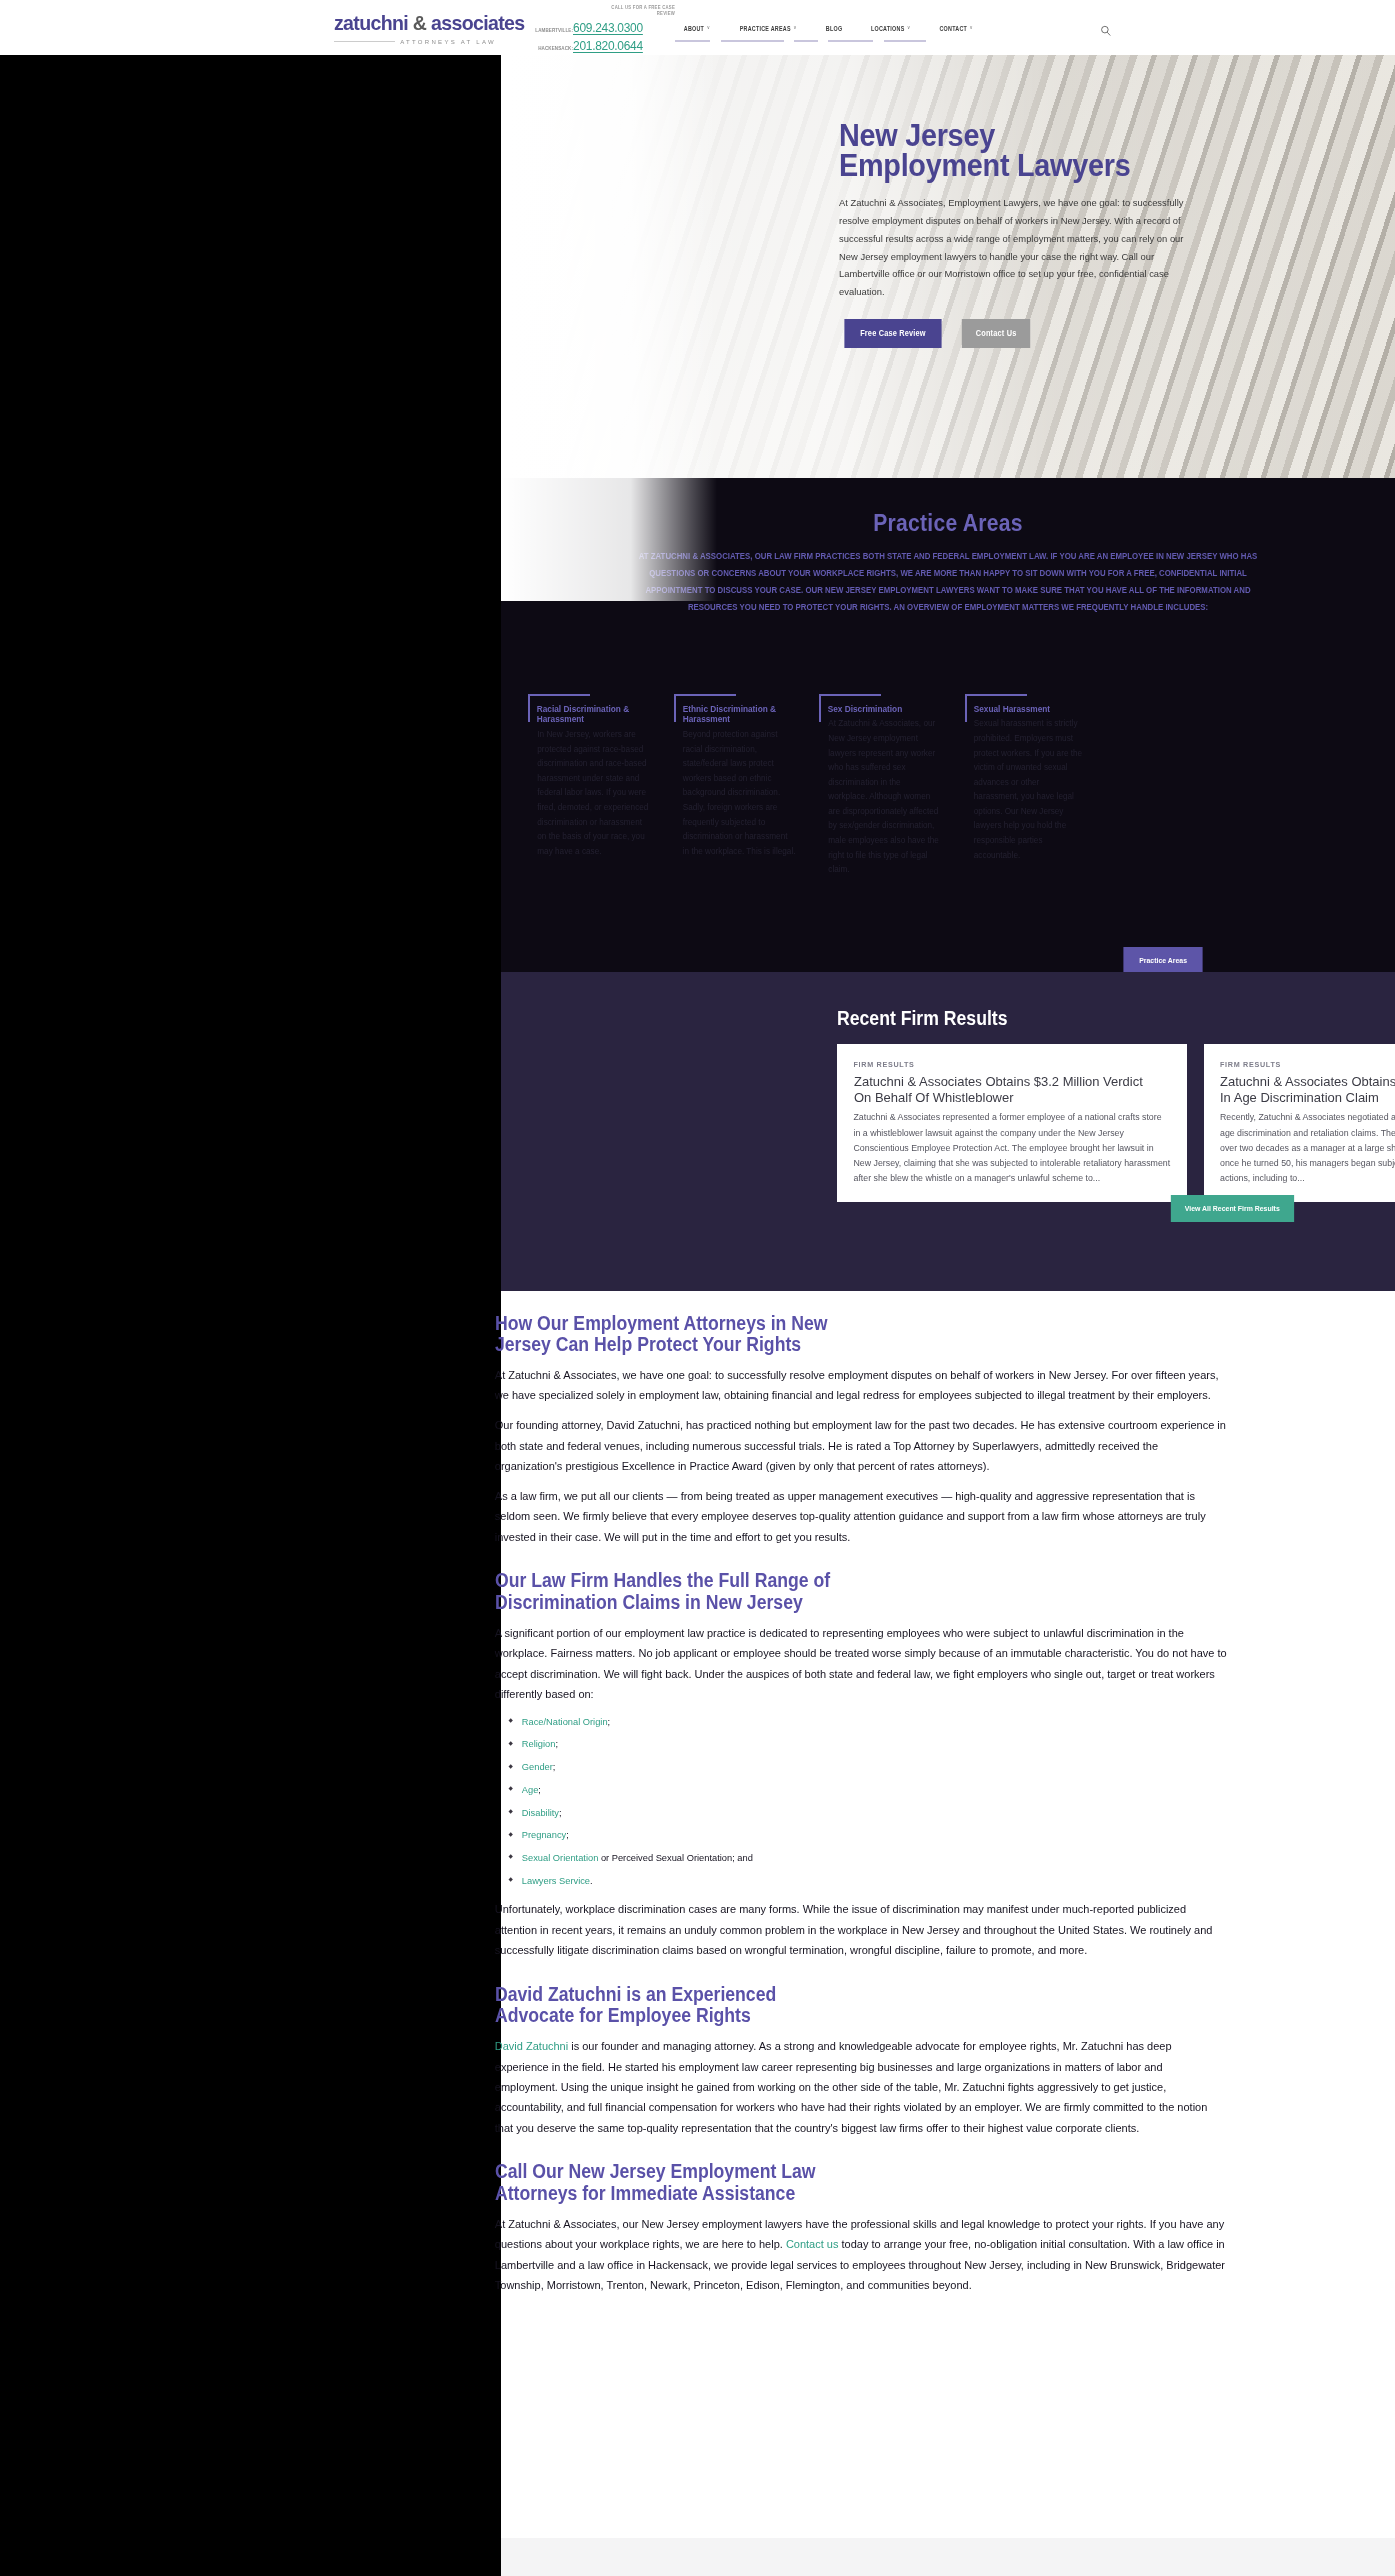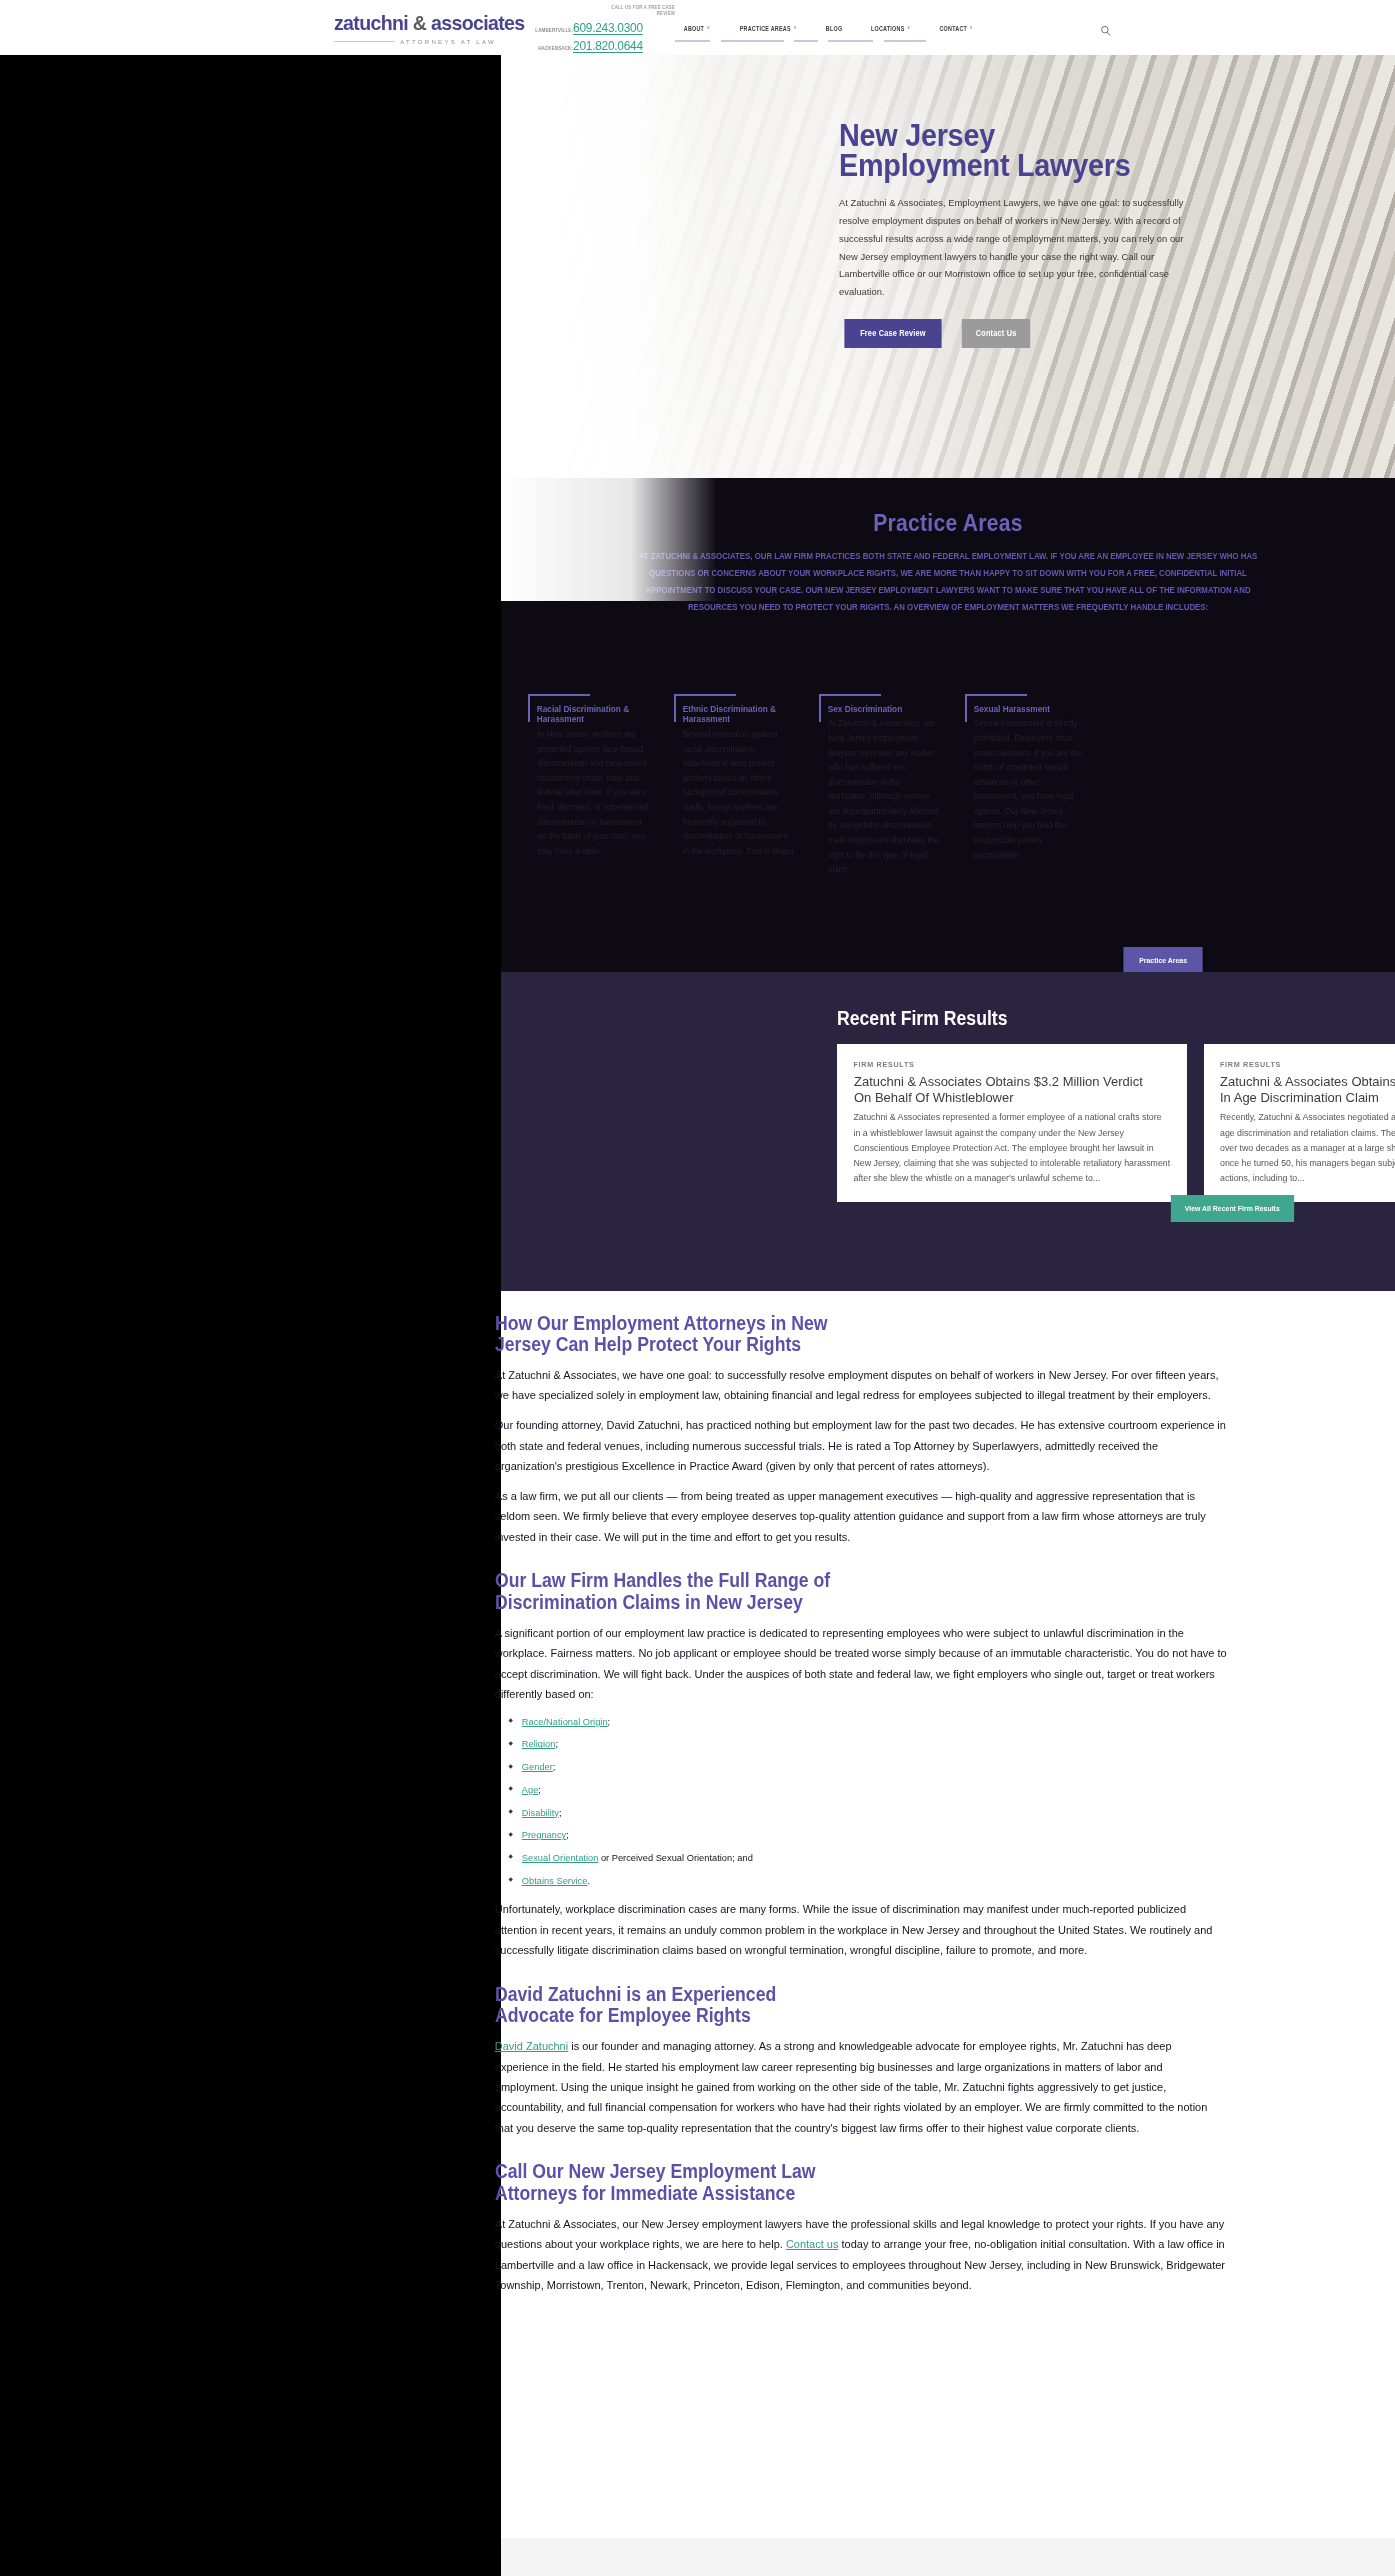--- a/index.html
+++ b/index.html
@@ -278,21 +278,21 @@
   }
   .art-ul { margin: 13.4px 0 0 27px; }
   .art-ul li {
     font-size: 9.3px; line-height: 1.0; color: #161320;
     margin-bottom: 13.4px; list-style: none; position: relative;
   }
   .art-ul li::before {
     content: "◆"; position: absolute; left: -13.4px; top: 0.5px;
     font-size: 5.7px; color: #3a3540;
   }
-  .lnk { color: #2f9e85; text-decoration: underline; cursor: pointer; }
+  .lnk { color: #2f9e85; cursor: pointer; }
 
   
   .recent {
     position: absolute; left: 501px; top: 2538px;
     width: 894px; height: 295px;
     background: #f4f4f5;
     overflow: hidden;
   }
 </style>
 </head>
@@ -437,21 +437,21 @@
       <div class="art-h2">Our Law Firm Handles the Full Range of Discrimination Claims in New Jersey</div>
       <div class="art-p">A significant portion of our employment law practice is dedicated to representing employees who were subject to unlawful discrimination in the workplace. Fairness matters. No job applicant or employee should be treated worse simply because of an immutable characteristic. You do not have to accept discrimination. We will fight back. Under the auspices of both state and federal law, we fight employers who single out, target or treat workers differently based on:</div>
       <ul class="art-ul">
         <li><span class="lnk">Race/National Origin</span><span>;</span></li>
         <li><span class="lnk">Religion</span><span>;</span></li>
         <li><span class="lnk">Gender</span><span>;</span></li>
         <li><span class="lnk">Age</span><span>;</span></li>
         <li><span class="lnk">Disability</span><span>;</span></li>
         <li><span class="lnk">Pregnancy</span><span>;</span></li>
         <li><span class="lnk">Sexual Orientation</span><span> or Perceived Sexual Orientation; and</span></li>
-        <li><span class="lnk">Obtains Service</span><span>.</span></li>
+        <li><span class="lnk">Lawyers Service</span><span>.</span></li>
       </ul>
       <div class="art-p">Unfortunately, workplace discrimination cases are many forms. While the issue of discrimination may manifest under much-reported publicized attention in recent years, it remains an unduly common problem in the workplace in New Jersey and throughout the United States. We routinely and successfully litigate discrimination claims based on wrongful termination, wrongful discipline, failure to promote, and more.</div>
 
       <div class="art-h2">David Zatuchni is an Experienced Advocate for Employee Rights</div>
       <div class="art-p"><span class="lnk">David Zatuchni</span><span> is our founder and managing attorney. As a strong and knowledgeable advocate for employee rights, Mr. Zatuchni has deep experience in the field. He started his employment law career representing big businesses and large organizations in matters of labor and employment. Using the unique insight he gained from working on the other side of the table, Mr. Zatuchni fights aggressively to get justice, accountability, and full financial compensation for workers who have had their rights violated by an employer. We are firmly committed to the notion that you deserve the same top-quality representation that the country's biggest law firms offer to their highest value corporate clients.</span></div>
 
       <div class="art-h2">Call Our New Jersey Employment Law Attorneys for Immediate Assistance</div>
       <div class="art-p"><span>At Zatuchni &amp; Associates, our New Jersey employment lawyers have the professional skills and legal knowledge to protect your rights. If you have any questions about your workplace rights, we are here to help. </span><span class="lnk">Contact us</span><span> today to arrange your free, no-obligation initial consultation. With a law office in Lambertville and a law office in Hackensack, we provide legal services to employees throughout New Jersey, including in New Brunswick, Bridgewater Township, Morristown, Trenton, Newark, Princeton, Edison, Flemington, and communities beyond.</span></div>
 
     </div>

